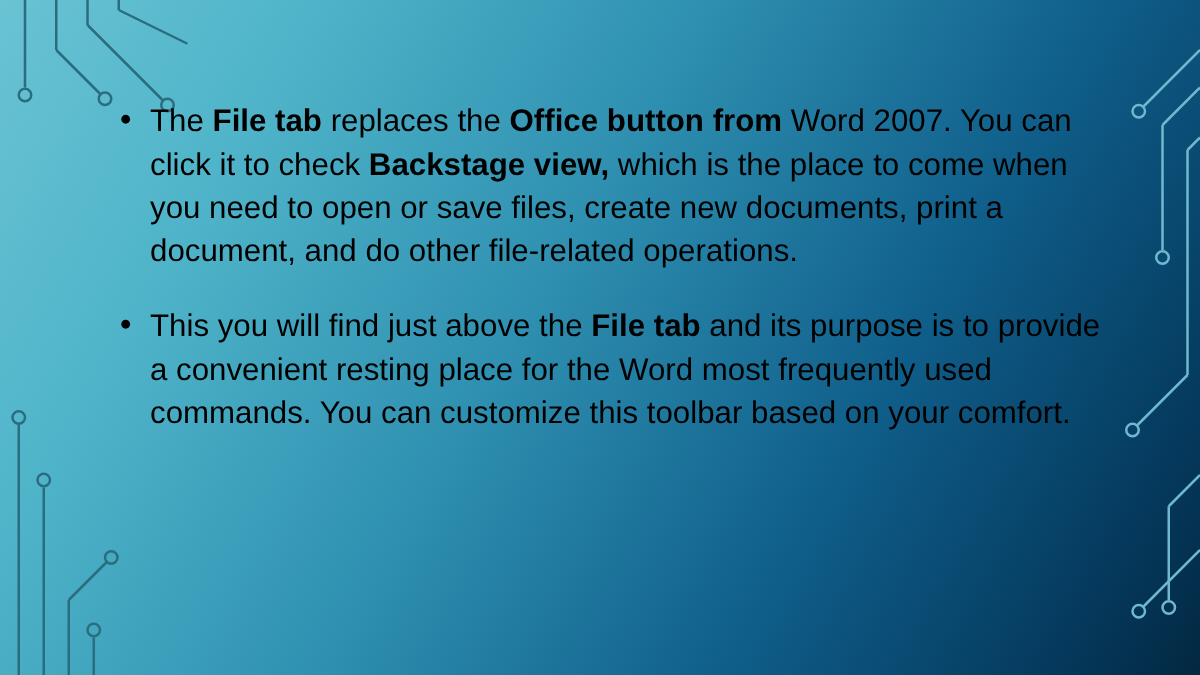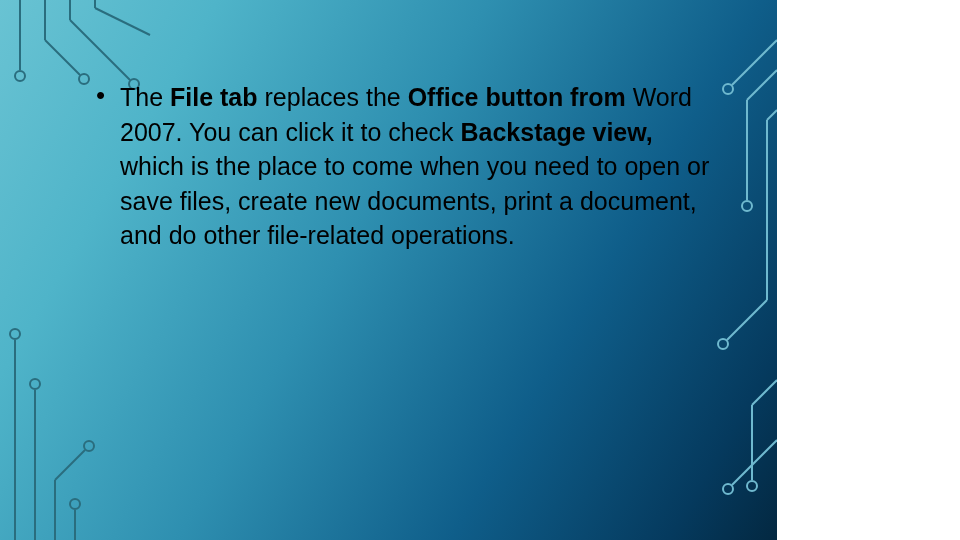--- a/index.html
+++ b/index.html
@@ -5,21 +5,21 @@
   html, body {
     margin: 0;
     padding: 0;
     width: 960px;
     height: 540px;
     overflow: hidden;
     font-family: Arial, Helvetica, sans-serif;
   }
   .slide {
     position: relative;
-    width: 777px;
+    width: 960px;
     height: 540px;
     background: linear-gradient(120deg,
       #69c3d3 0%,
       #4fb4c9 20%,
       #2e8fb0 45%,
       #0f5e8a 70%,
       #053a5e 90%,
       #032841 100%);
     color: #000;
     box-sizing: border-box;
@@ -115,16 +115,17 @@
     <line x1="80" y1="380" x2="55" y2="405"></line>
     <line x1="55" y1="405" x2="55" y2="480"></line>
     <circle cx="55" cy="486" r="5"></circle>
     <line x1="80" y1="440" x2="35" y2="485"></line>
     <circle cx="31" cy="489" r="5"></circle>
   </svg>
 
   <div class="content">
     <ul>
       <li><span>The </span><span class="b">File tab </span><span>replaces the </span><span class="b">Office button from </span><span>Word 2007. You can click it to check </span><span class="b">Backstage view, </span><span>which is the place to come when you need to open or save files, create new documents, print a document, and do other file-related operations.</span></li>
+      <li><span>This you will find just above the </span><span class="b">File tab </span><span>and its purpose is to provide a convenient resting place for the Word most frequently used commands. You can customize this toolbar based on your comfort.</span></li>
     </ul>
   </div>
 
 </div>
 
 </body></html>

